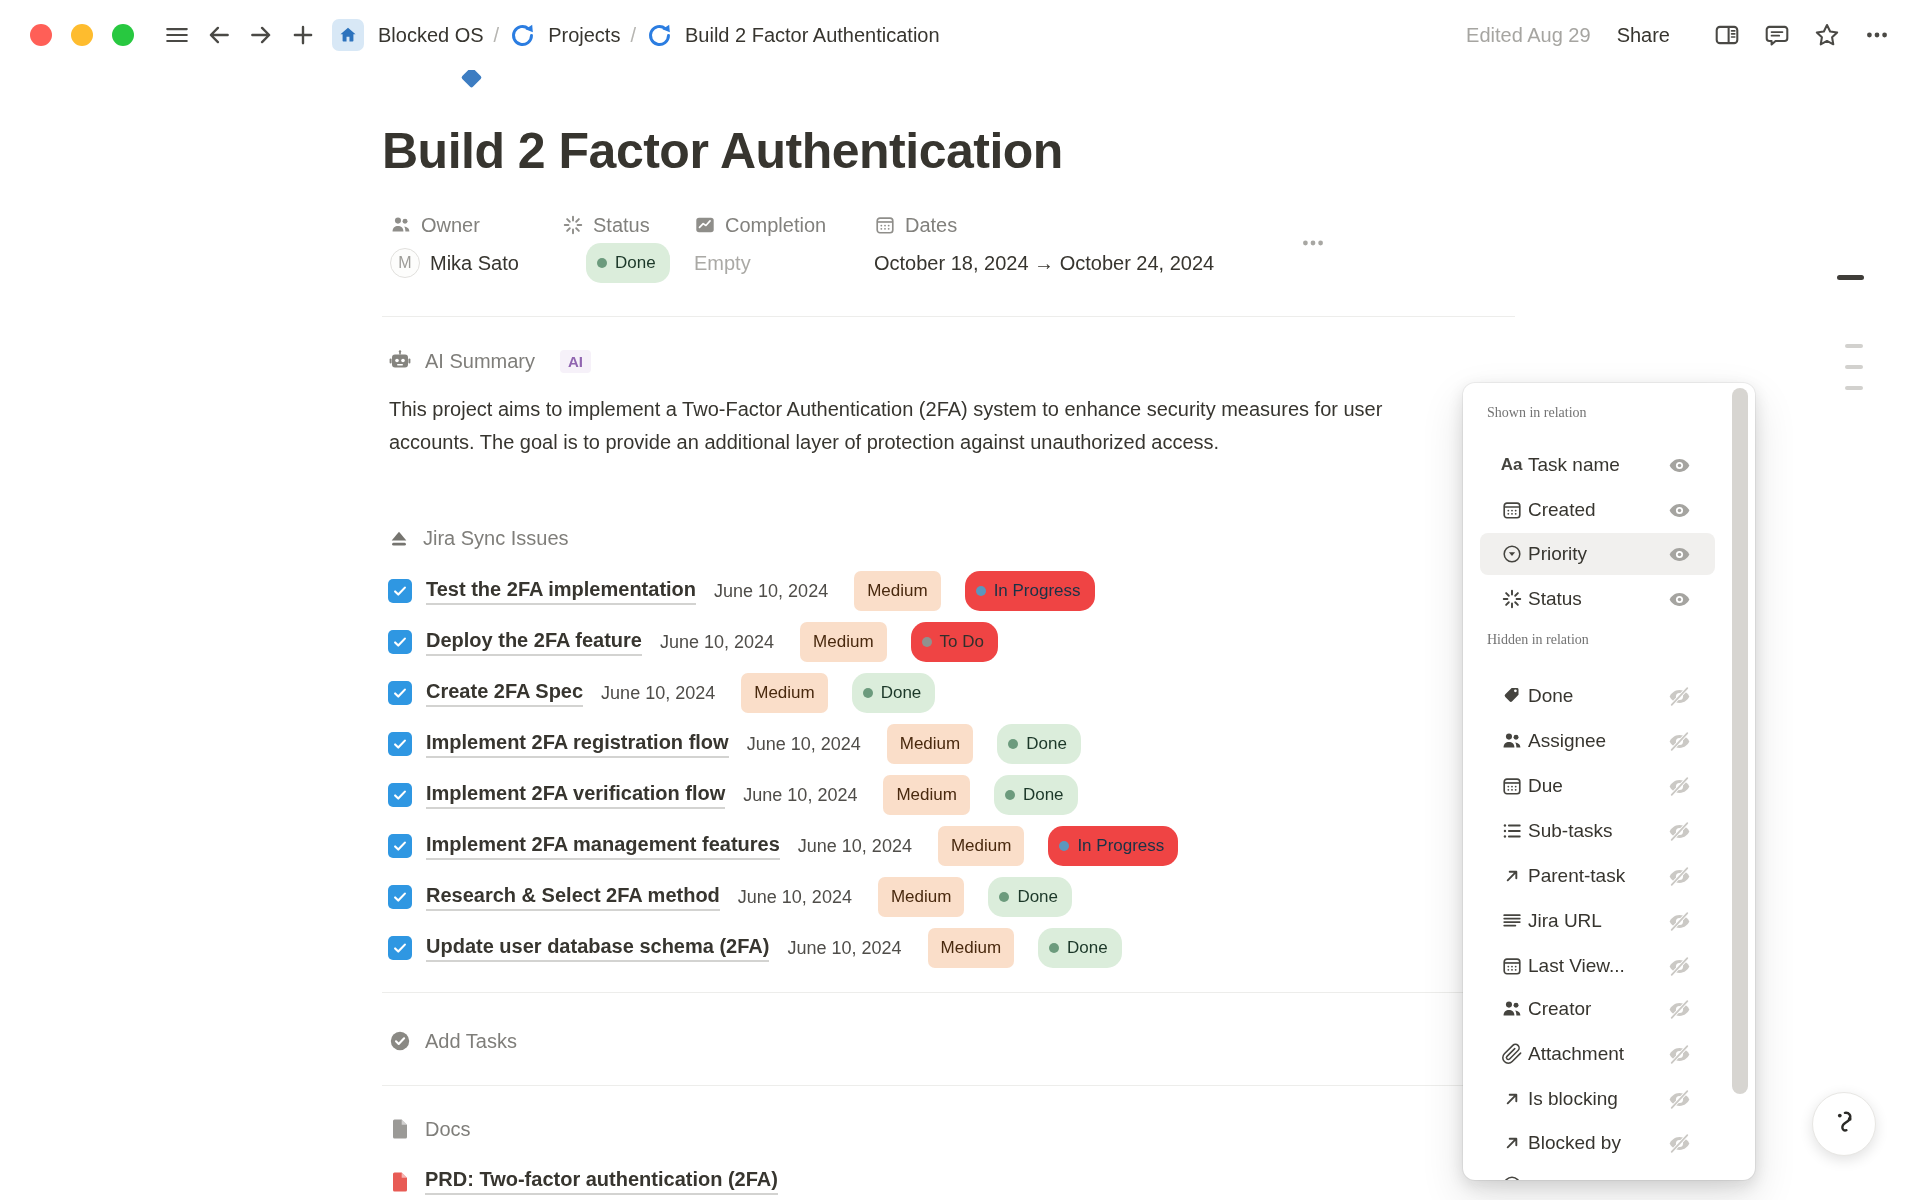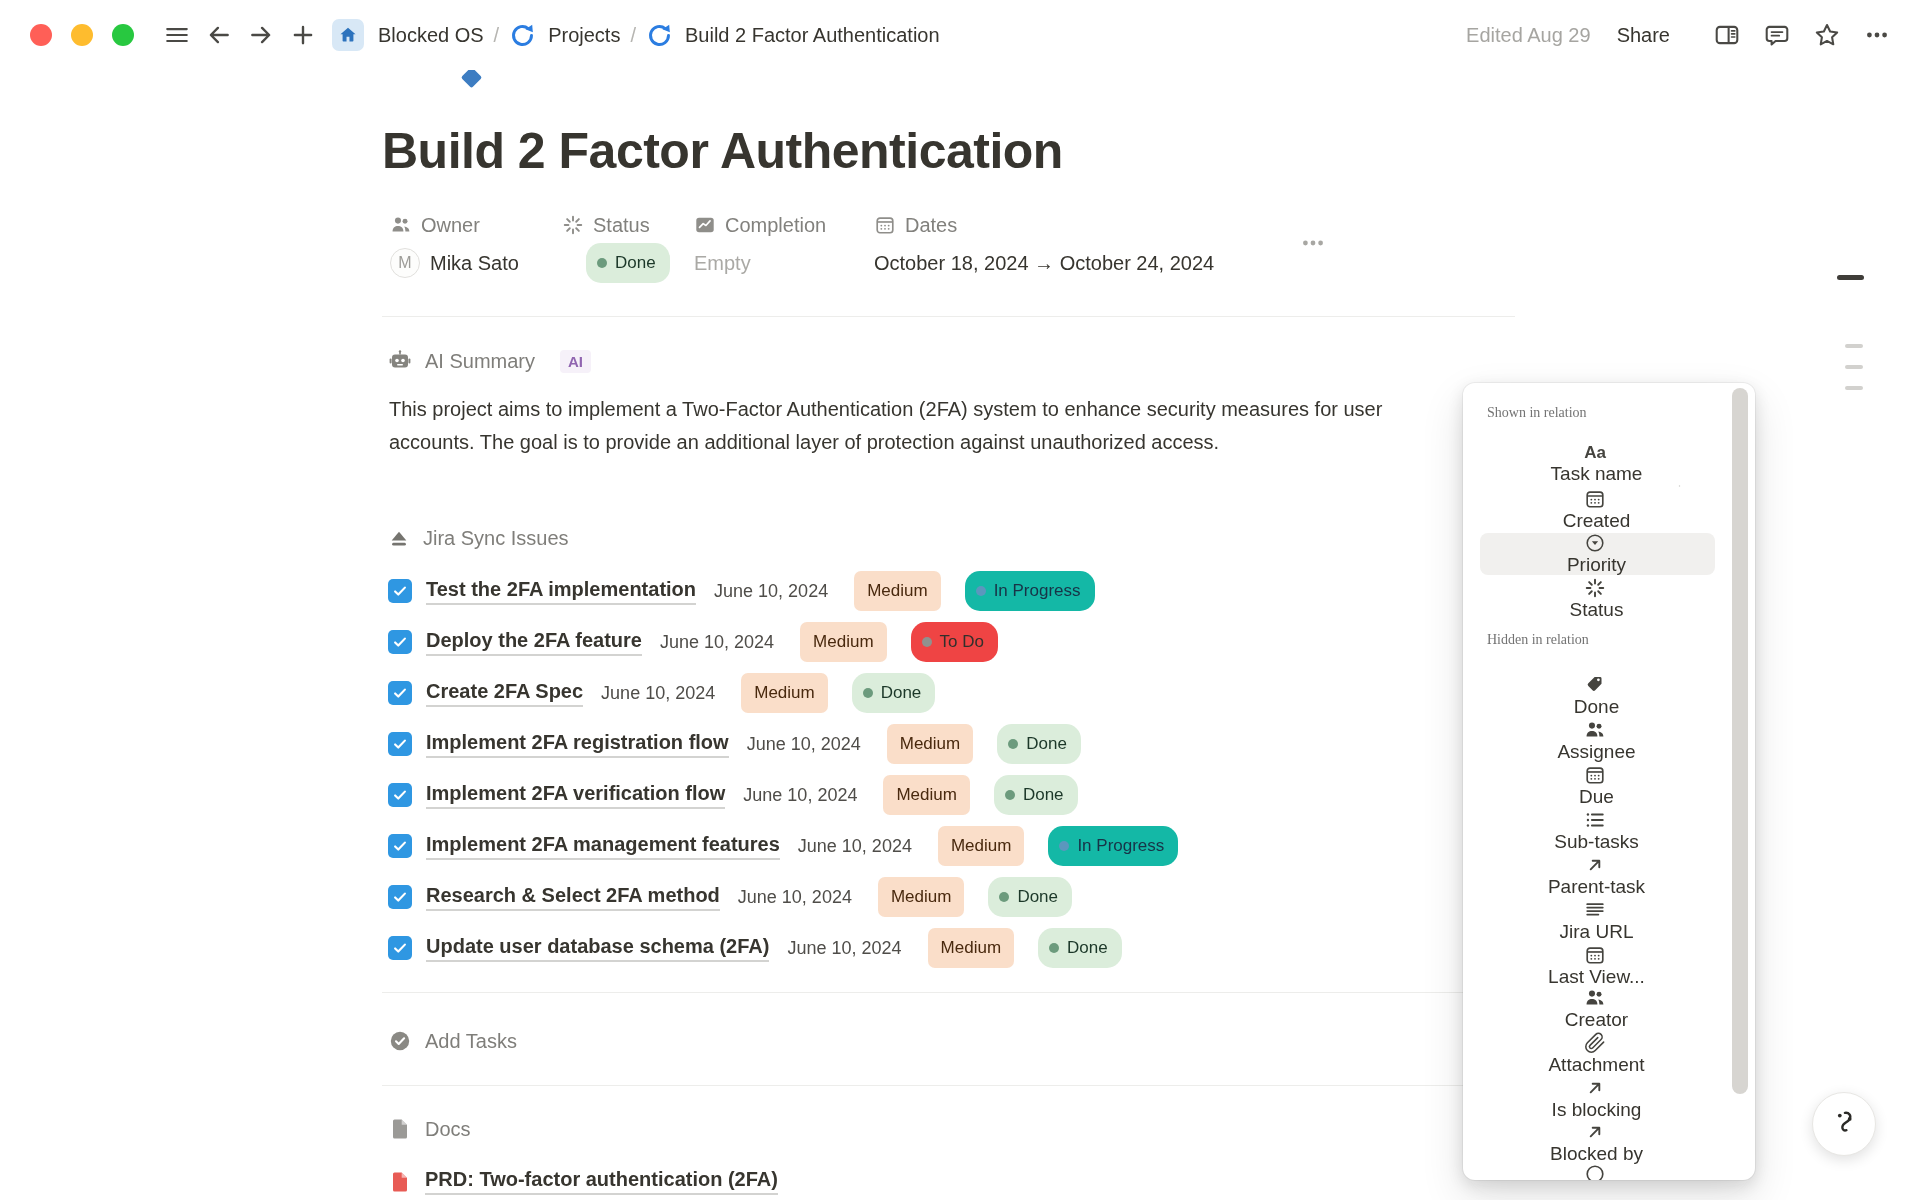--- a/index.html
+++ b/index.html
@@ -58,21 +58,21 @@
 
   
   .task-row{position:absolute;left:388px;height:34px;display:flex;align-items:center;}
   .cb{width:24px;height:24px;border-radius:5px;background:#2f97e2;display:flex;align-items:center;justify-content:center;margin-right:14px;flex:none;}
   .cb svg{width:18px;height:18px;}
   .t-title{font-size:20px;font-weight:600;color:#37352f;border-bottom:2px solid rgba(55,53,47,.22);padding-bottom:2px;cursor:default;}
   .t-date{font-size:18px;color:#4f4d49;margin-left:18px;white-space:nowrap;}
   .pill{display:inline-flex;align-items:center;height:40px;font-size:17px;font-weight:500;padding:0 13px;white-space:nowrap;}
   .pill.med{background:#fadec9;color:#49290e;border-radius:7px;margin-left:26px;}
   .pill.st{border-radius:15px;margin-left:24px;padding:0 14px 0 11px;}
-  .st.inprog{background:#14b8a6;color:#183347}
+  .st.inprog{background:#ef4444;color:#183347}
   .st.todo{background:#ef4444;color:#32302c}
   .st.done{background:#dbeddb;color:#1c3829}
   .dot{width:10px;height:10px;border-radius:50%;margin-right:8px;flex:none;}
   .inprog .dot{background:#5b97bd}
   .todo .dot{background:#91918e}
   .done .dot{background:#6c9b7d}
 
   
   .doc-row{position:absolute;left:388px;display:flex;align-items:center;}
   .doc-row svg{width:24px;height:24px;margin-right:13px;color:#e85b55;}
@@ -85,21 +85,21 @@
 
   
   .ai-fab{position:absolute;left:1812px;top:1092px;width:62px;height:62px;border-radius:50%;background:#fff;
     border:1px solid #e8e7e4;box-shadow:0 4px 14px rgba(0,0,0,.12);display:flex;align-items:center;justify-content:center;z-index:25;}
   .ai-fab svg{width:36px;height:36px;}
 
   
   .popup{position:absolute;left:1463px;top:383px;width:292px;height:797px;background:#fff;border-radius:12px;z-index:30;overflow:hidden;
     box-shadow:0 0 0 1px rgba(15,15,15,.05), 0 5px 16px rgba(15,15,15,.12), 0 18px 44px rgba(15,15,15,.12);}
   .pp-header{position:absolute;left:24px;right:24px;font-size:14px;color:#737373;font-family:Liberation Serif, serif;}
-  .pp-row{position:absolute;left:11px;right:0;height:44px;display:flex;align-items:center;padding:0 63px 0 24px;box-sizing:border-box;flex-direction:column;}
+  .pp-row{position:absolute;left:11px;right:0;height:44px;display:flex;align-items:center;padding:0 63px 0 24px;box-sizing:border-box;}
   .pp-row.hl::before{content:"";position:absolute;left:6px;right:40px;top:1px;bottom:1px;background:#f1f0ee;border-radius:8px;z-index:0;}
   .pp-row>*{position:relative;z-index:1;}
   .pp-ic{width:27px;display:flex;justify-content:center;color:#45443f;flex:none;}
   .pp-ic svg{width:22px;height:22px;}
   .pp-ic.aa{font-size:17px;font-weight:600;color:#45443f;}
   .pp-label{margin-left:3px;font-size:19px;color:#37352f;white-space:nowrap;}
   .pp-eye{margin-left:auto;width:25px;height:25px;}
   .eye-on{color:#a5a4a0;}
   .eye-off{color:#cbc9c5;}
   .pp-scroll{position:absolute;left:269px;top:5px;width:16px;height:706px;background:#d7d5d1;border-radius:8px;}

